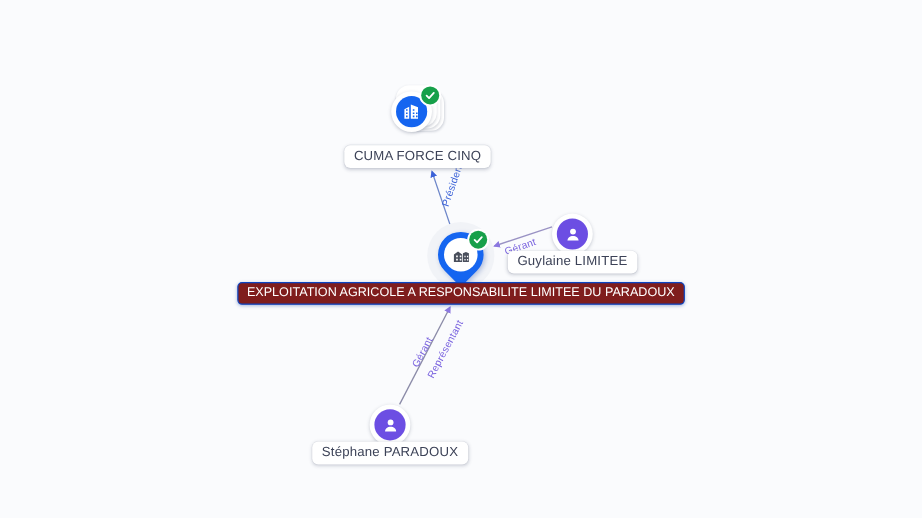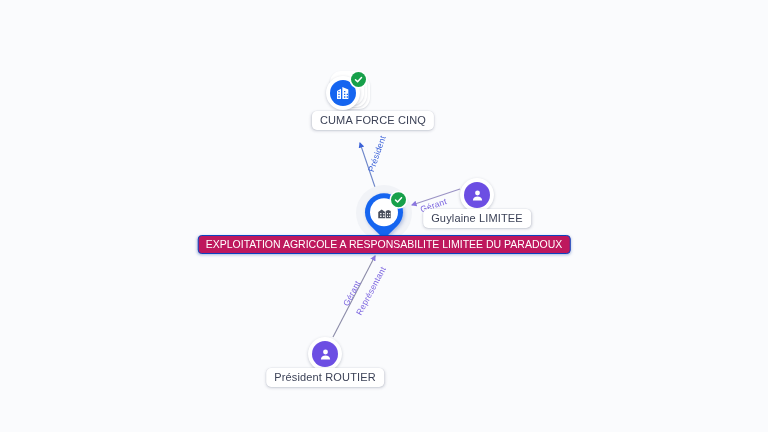--- a/index.html
+++ b/index.html
@@ -37,21 +37,21 @@
     white-space: nowrap;
     background: #ffffff;
     color: #3c4257;
     border-radius: 5px;
     padding: 3px 8px 4px 8px;
     font-size: 11px;
     letter-spacing: .15px;
     box-shadow: 0 1px 3px rgba(40,50,80,.22), 0 0 0 .5px rgba(40,50,80,.07);
   }
   .pill.selected {
-    background: #be185d;
+    background: #7f1d1d;
     color: #ffffff;
     border: 1.5px solid #0b43c0;
     border-radius: 4px;
     padding: 2px 7px 3px 7px;
     font-size: 10.5px;
     letter-spacing: 0;
     box-shadow: 0 1px 3px rgba(20,60,160,.35);
   }
 
   
@@ -213,21 +213,21 @@
             <path d="M11 21V3l9 3.6V21h-9zm2.5-2h2v-2h-2v2zm0-4h2v-2h-2v2zm0-4h2V9h-2v2zm4 8h2v-2h-2v2zm0-4h2v-2h-2v2z"></path>
           </svg>
         </div>
       </div>
       <div class="badge" style="left:25px; top:1px;">
         <svg width="9" height="9" viewBox="0 0 24 24" fill="none" stroke="#ffffff" stroke-width="4" stroke-linecap="round" stroke-linejoin="round">
           <path d="M4 12.5 L9.5 18 L20 6.5"></path>
         </svg>
       </div>
     </div>
-    <div class="pill" style="top:18px;margin-left:25px;">CUMA FORCE CINQ</div>
+    <div class="pill" style="top:28px;">CUMA FORCE CINQ</div>
   </div>
 
   <div class="node" style="left:384px; top:213px;">
     <div class="pin-halo"></div>
     <div class="pin">
       <div class="pin-body"></div>
       <div class="pin-hole">
         <svg width="15" height="15" viewBox="0 0 24 24" fill="#4a4f5c">
           <path d="M2 21V11l5.5-4.2L13 11v10H2zm3-2h2.2v-2.4H5V19zm4.8 0H12v-2.4H9.8V19zM5 14.6h2.2v-2.2H5v2.2zm4.8 0H12v-2.2H9.8v2.2z"></path>
           <path d="M14 21V9.3l4-1.6 4 1.6V21h-8zm2-2h1.6v-2.2H16V19zm3.4 0H21v-2.2h-1.6V19zM16 14.6h1.6v-2H16v2zm3.4 0H21v-2h-1.6v2z"></path>
@@ -256,16 +256,16 @@
 
   <div class="node" style="left:325px; top:354px;">
     <div class="avatar-ring">
       <div class="avatar">
         <svg width="15" height="15" viewBox="0 0 24 24" fill="#ffffff">
           <circle cx="12" cy="8" r="3.9"></circle>
           <path d="M4.6 20c0-4.1 3.3-6.3 7.4-6.3s7.4 2.2 7.4 6.3z"></path>
         </svg>
       </div>
     </div>
-    <div class="pill" style="top:14px;">Président ROUTIER</div>
+    <div class="pill" style="top:14px;">Stéphane PARADOUX</div>
   </div>
 
 </div>
 
 </body></html>

